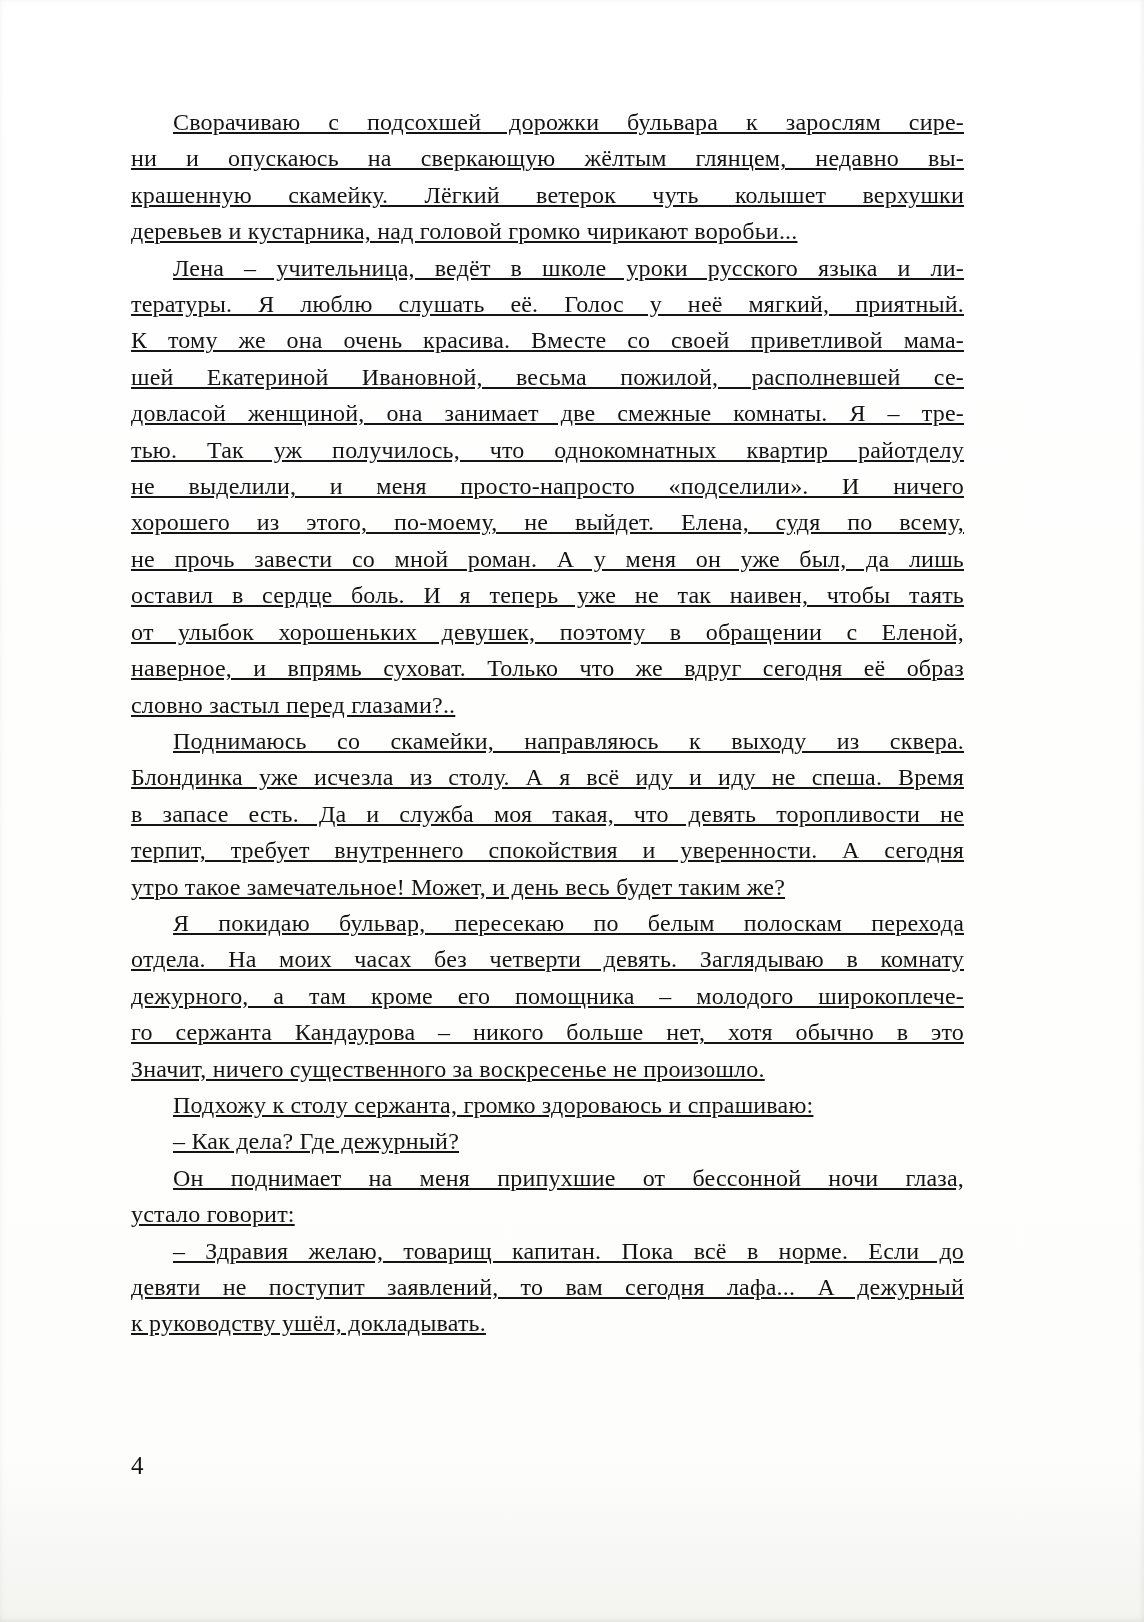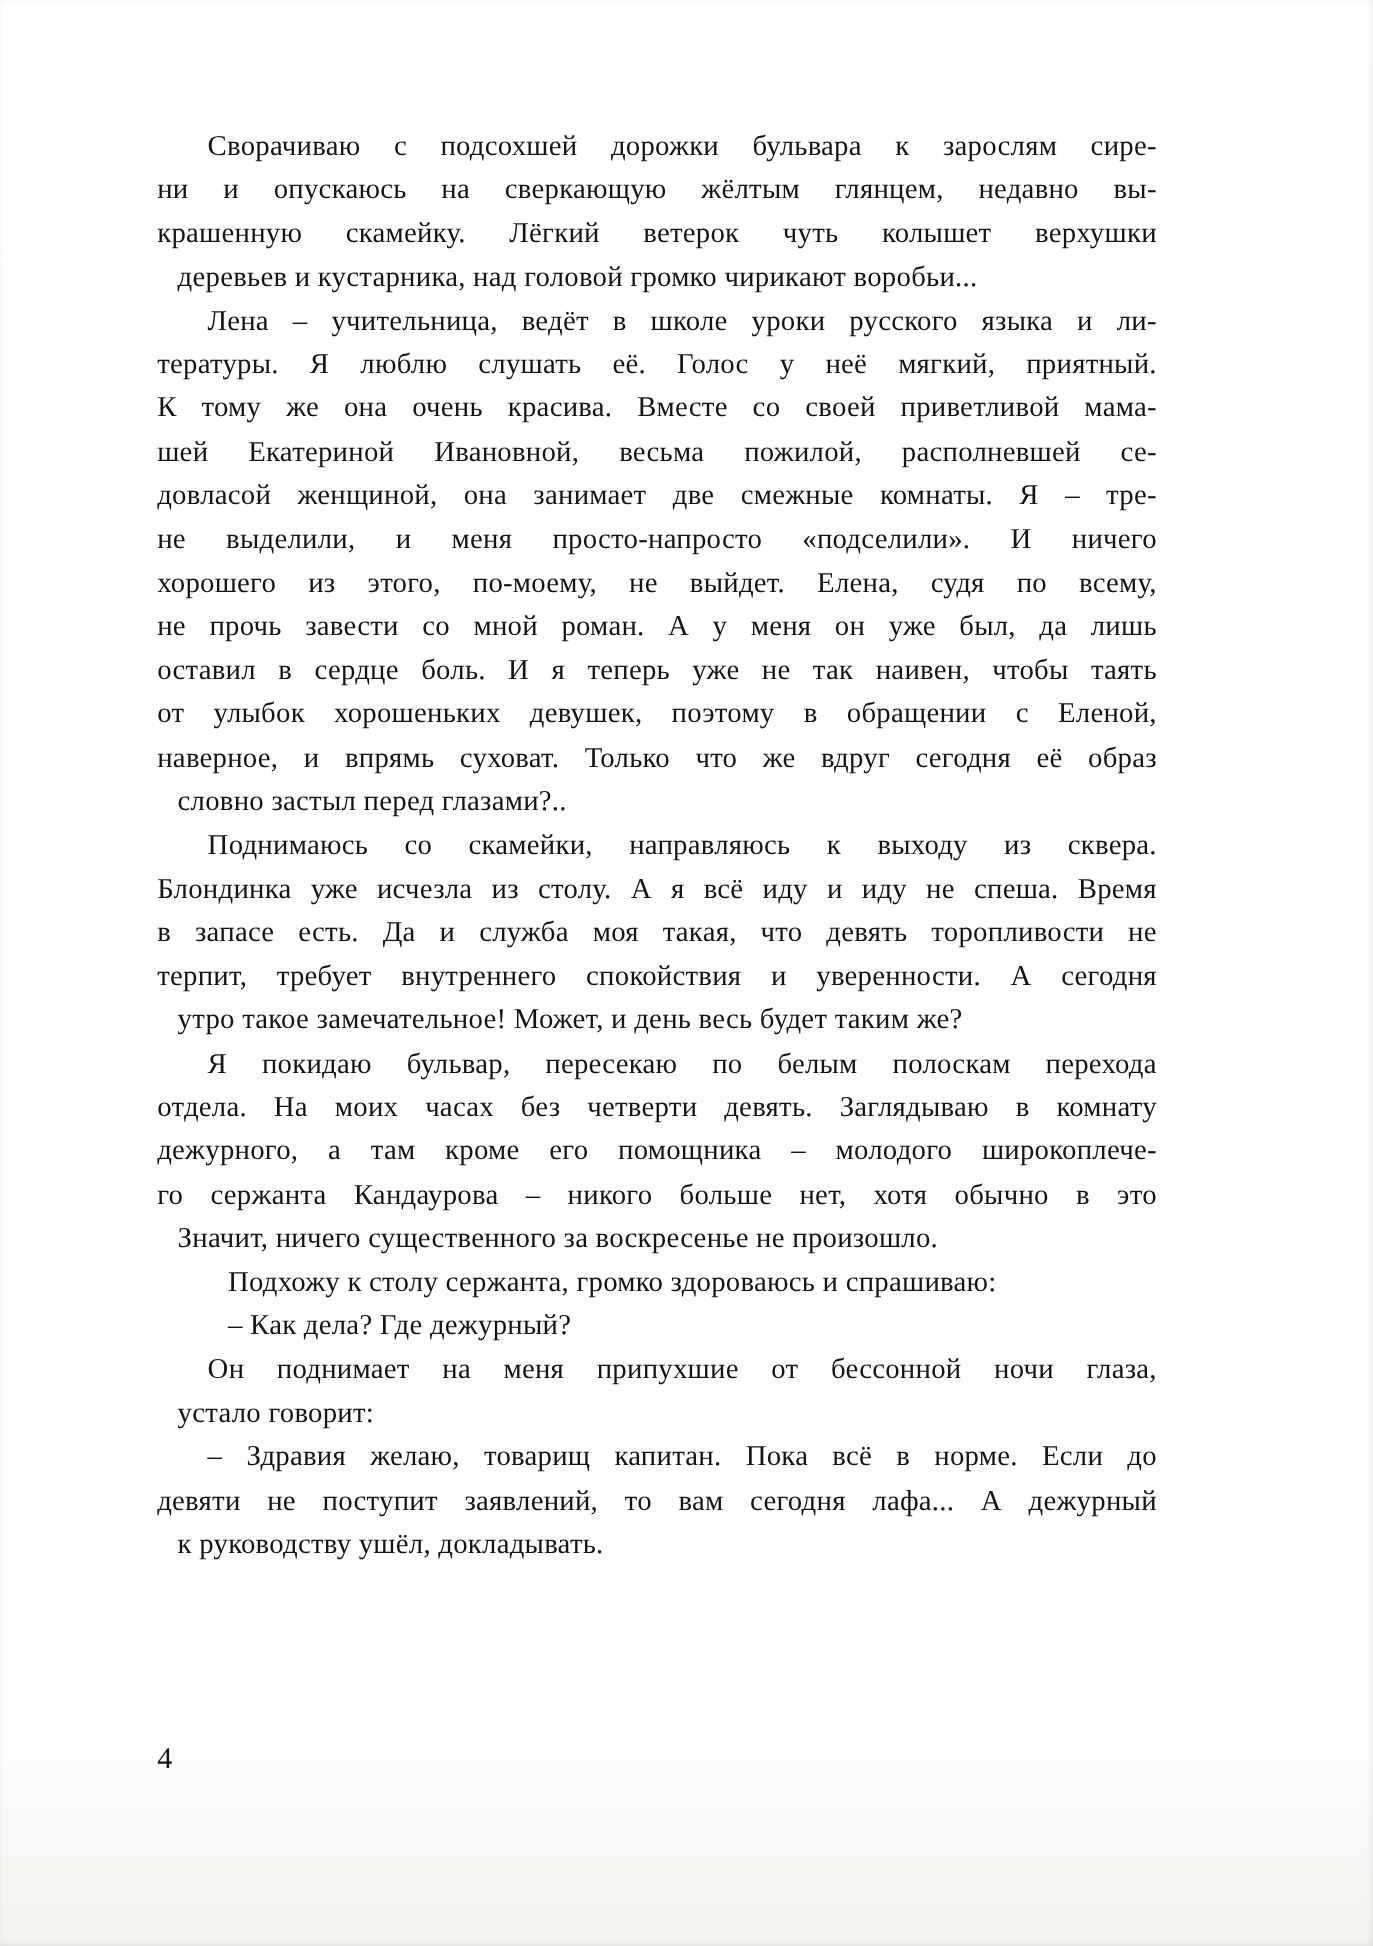--- a/index.html
+++ b/index.html
@@ -19,34 +19,34 @@
     position: absolute;
     inset: 0;
     background: linear-gradient(180deg, #ffffff 0%, #fdfdfc 90%, #f3f3f0 100%);
     box-shadow: inset 0 -2px 6px rgba(0,0,0,0.06), inset -2px 0 5px rgba(0,0,0,0.03);
   }
   .text-block {
     position: absolute;
     left: 131px;
     top: 104px;
     width: 833px;
+    text-decoration: underline;
   }
   .line {
     font-size: 24px;
     line-height: 36.4px;
     text-align: justify;
     text-align-last: justify;
     letter-spacing: 0.2px;
   }
   .line.indent {
     text-indent: 42px;
   }
   .line.last {
     text-align-last: left;
-    margin-left: 17px;
   }
   .page-number {
     position: absolute;
     left: 131px;
     top: 1448px;
     font-size: 25px;
     line-height: 36px;
   }
 </style>
 </head>
@@ -56,20 +56,21 @@
   <div class="text-block">
       <div class="line indent">Сворачиваю с подсохшей дорожки бульвара к зарослям сире-</div>
       <div class="line">ни и опускаюсь на сверкающую жёлтым глянцем, недавно вы-</div>
       <div class="line">крашенную скамейку. Лёгкий ветерок чуть колышет верхушки</div>
       <div class="line last">деревьев и кустарника, над головой громко чирикают воробьи...</div>
       <div class="line indent">Лена – учительница, ведёт в школе уроки русского языка и ли-</div>
       <div class="line">тературы. Я люблю слушать её. Голос у неё мягкий, приятный.</div>
       <div class="line">К тому же она очень красива. Вместе со своей приветливой мама-</div>
       <div class="line">шей Екатериной Ивановной, весьма пожилой, располневшей се-</div>
       <div class="line">довласой женщиной, она занимает две смежные комнаты. Я – тре-</div>
+      <div class="line">тью. Так уж получилось, что однокомнатных квартир райотделу</div>
       <div class="line">не выделили, и меня просто-напросто «подселили». И ничего</div>
       <div class="line">хорошего из этого, по-моему, не выйдет. Елена, судя по всему,</div>
       <div class="line">не прочь завести со мной роман. А у меня он уже был, да лишь</div>
       <div class="line">оставил в сердце боль. И я теперь уже не так наивен, чтобы таять</div>
       <div class="line">от улыбок хорошеньких девушек, поэтому в обращении с Еленой,</div>
       <div class="line">наверное, и впрямь суховат. Только что же вдруг сегодня её образ</div>
       <div class="line last">словно застыл перед глазами?..</div>
       <div class="line indent">Поднимаюсь со скамейки, направляюсь к выходу из сквера.</div>
       <div class="line">Блондинка уже исчезла из столу. А я всё иду и иду не спеша. Время</div>
       <div class="line">в запасе есть. Да и служба моя такая, что девять торопливости не</div>

